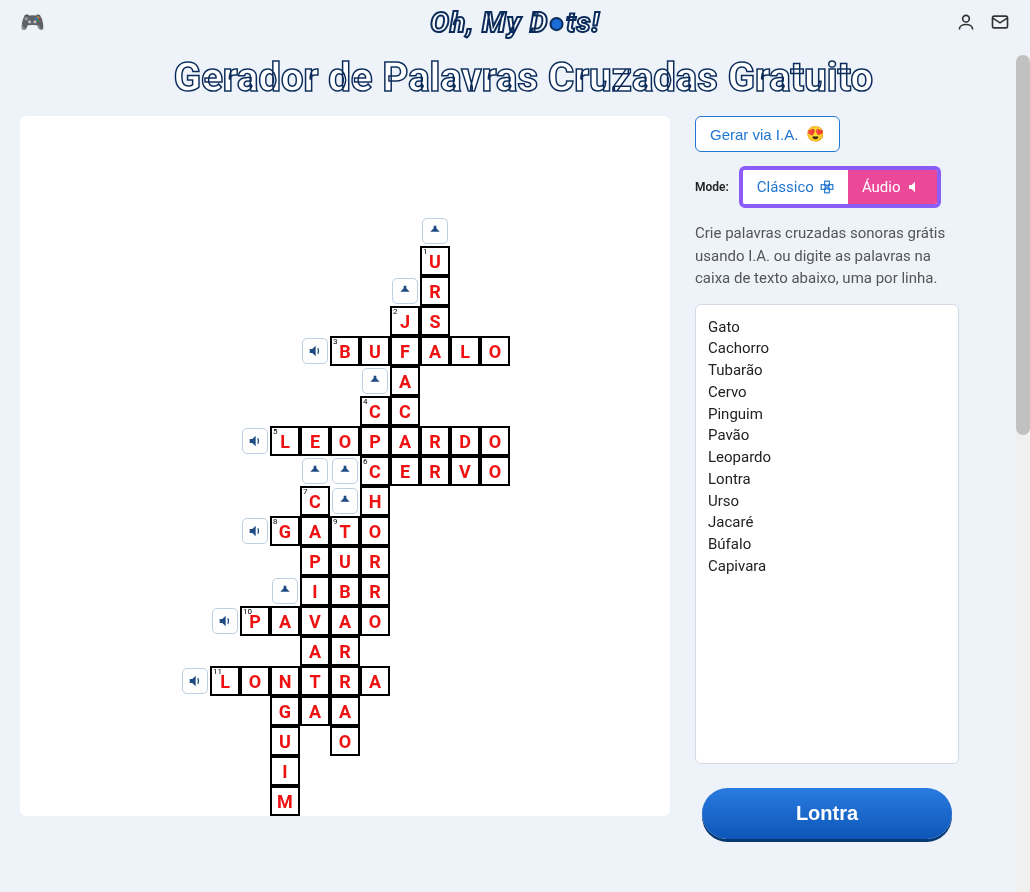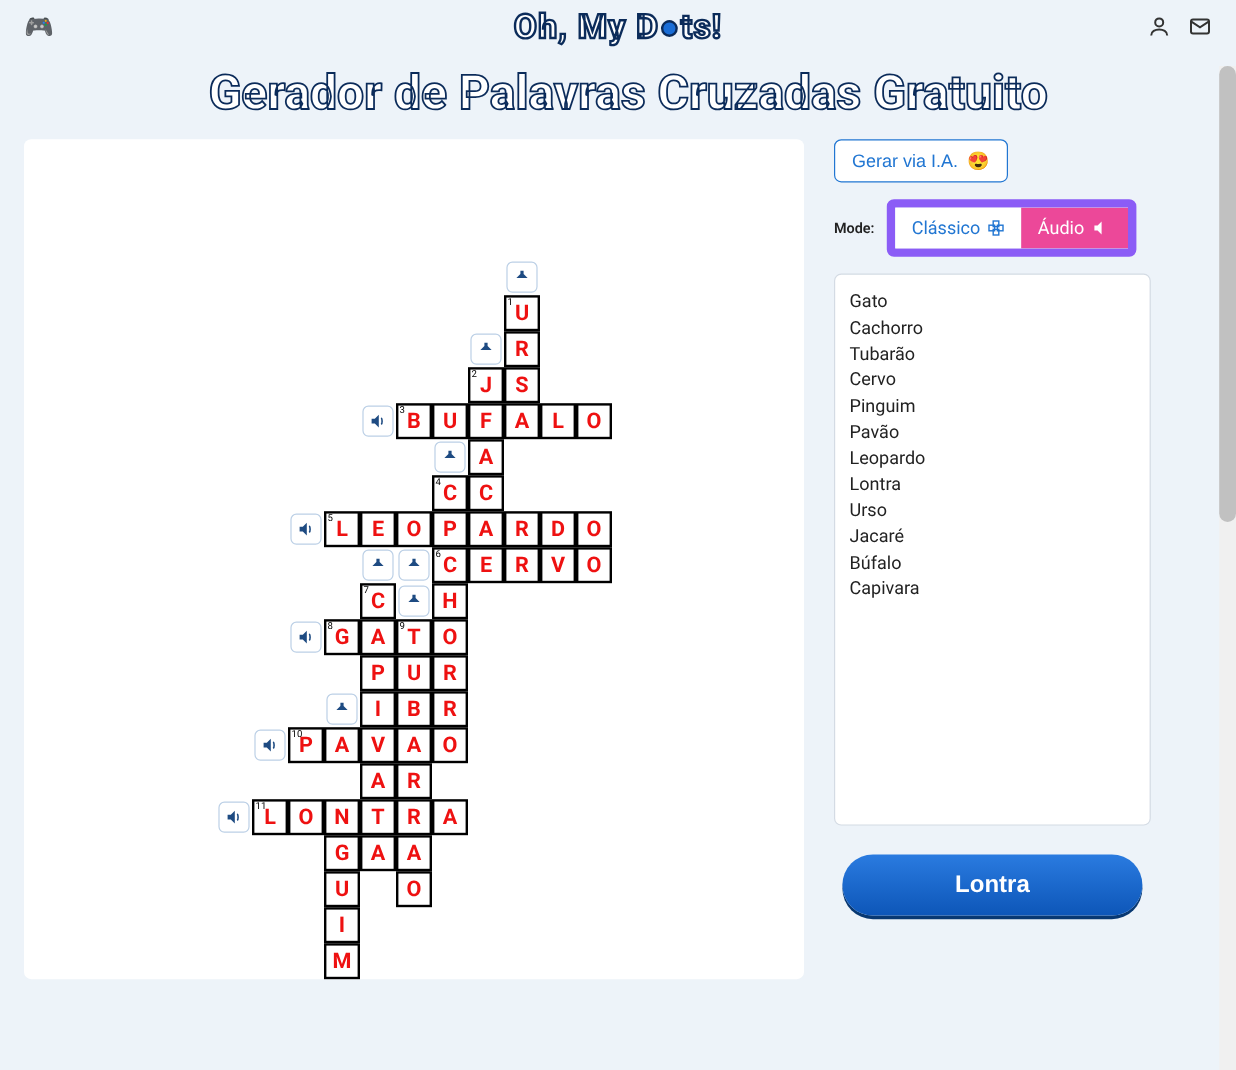--- a/index.html
+++ b/index.html
@@ -1,32 +1,32 @@
 <!DOCTYPE html>
 <html><head>
 <meta charset="utf-8">
 <style>
 * { box-sizing: border-box; margin: 0; padding: 0; }
 body { font-family: -apple-system, BlinkMacSystemFont, "Segoe UI", Roboto, sans-serif; background: #edf3f9; width: 1030px; height: 892px; overflow: hidden; position: relative; }
 .header { display: flex; align-items: center; justify-content: space-between; padding: 10px 20px; }
-.logo-area { position: absolute; left: 50%; transform: translateX(-50%); }
+.logo-area { position: absolute; left: 50%; transform: translateX(-50%); font-style: italic; }
 .logo-text { font-size: 28px; font-weight: 800; color: #fff; -webkit-text-stroke: 2px #0b2b5a; letter-spacing: 1px; }
 .logo-dot { color: #1a6dd6; -webkit-text-stroke: 2px #0b2b5a; }
 .gamepad-icon { font-size: 20px; color: #333; }
 .header-right { display: flex; gap: 14px; color: #333; font-size: 20px; }
 .page-title { text-align: center; font-size: 40px; font-weight: 800; color: #fff; -webkit-text-stroke: 1.5px #0b2b5a; margin-top: 10px; margin-bottom: 15px; padding-left: 17px; }
 .main { display: flex; gap: 25px; padding: 0 20px; }
 .crossword-panel { background: #fff; border-radius: 6px; width: 650px; height: 700px; position: relative; padding: 10px; }
 .right-panel { width: 264px; display: flex; flex-direction: column; gap: 14px; }
 .button-row { display: flex; gap: 10px; }
 .btn-ai { background: #fff; border: 1px solid #2176d2; color: #2176d2; border-radius: 6px; padding: 8px 14px; font-size: 15px; display: flex; align-items: center; gap: 8px; cursor: pointer; }
 .btn-optimize { background: #4a6fa5; color: #fff; border: none; border-radius: 6px; padding: 8px 16px; font-size: 15px; display: flex; align-items: center; gap: 8px; cursor: pointer; }
 .mode-row { display: flex; align-items: center; gap: 10px; }
 .mode-label { font-size: 12px; color: #222; font-weight: 600; }
-.mode-toggle { display: flex; border: 7px solid #8b5cf6; border-radius: 6px; overflow: hidden; align-items: flex-end; }
+.mode-toggle { display: flex; border: 4px solid #8b5cf6; border-radius: 6px; overflow: hidden; align-items: flex-end; }
 .mode-opt { padding: 8px 14px; font-size: 15px; display: flex; align-items: center; gap: 6px; cursor: pointer; }
 .mode-classic { background: #fff; color: #2176d2; }
 .mode-audio { background: #ec4899; color: #fff; }
 .description { font-size: 15px; color: #555; line-height: 1.5; }
 .textarea { width: 100%; height: 460px; background: #fff; border: 1px solid #d4dbe4; border-radius: 6px; padding: 12px; font-size: 15px; font-family: inherit; resize: none; color: #222; line-height: 1.45; }
 .btn-create { margin-top: 10px; width: 250px; align-self: center; background: linear-gradient(#2a7be0, #0d56b8); color: #fff; border: none; border-radius: 28px; padding: 14px; font-size: 20px; font-weight: 700; cursor: pointer; box-shadow: 0 3px 0 #083872; }
 .scrollbar { position: absolute; right: 0; top: 55px; bottom: 0; width: 14px; background: #f0f0f0; }
 .scroll-thumb { position: absolute; top: 0; width: 14px; height: 380px; background: #c1c1c1; border-radius: 7px; }
 .grid { position: absolute; top: 10px; left: 10px; }
 .cell { position: absolute; width: 30px; height: 30px; border: 2px solid #000; background: #fff; display: flex; align-items: center; justify-content: center; font-size: 18px; font-weight: 700; color: #e11; }
@@ -212,20 +212,21 @@
         <div class="mode-opt mode-audio">
           <span>Áudio</span>
           <span>
               <svg width="16" height="16" viewBox="0 0 24 24" fill="#fff">
                 <path d="M3 9v6h4l5 5V4L7 9H3z"></path>
               </svg>
             </span>
         </div>
       </div>
     </div>
+    <p class="description">Crie palavras cruzadas sonoras grátis usando I.A. ou digite as palavras na caixa de texto abaixo, uma por linha.</p>
     <textarea class="textarea" id="wordlist" style="">Gato
 Cachorro
 Tubarão
 Cervo
 Pinguim
 Pavão
 Leopardo
 Lontra
 Urso
 Jacaré

